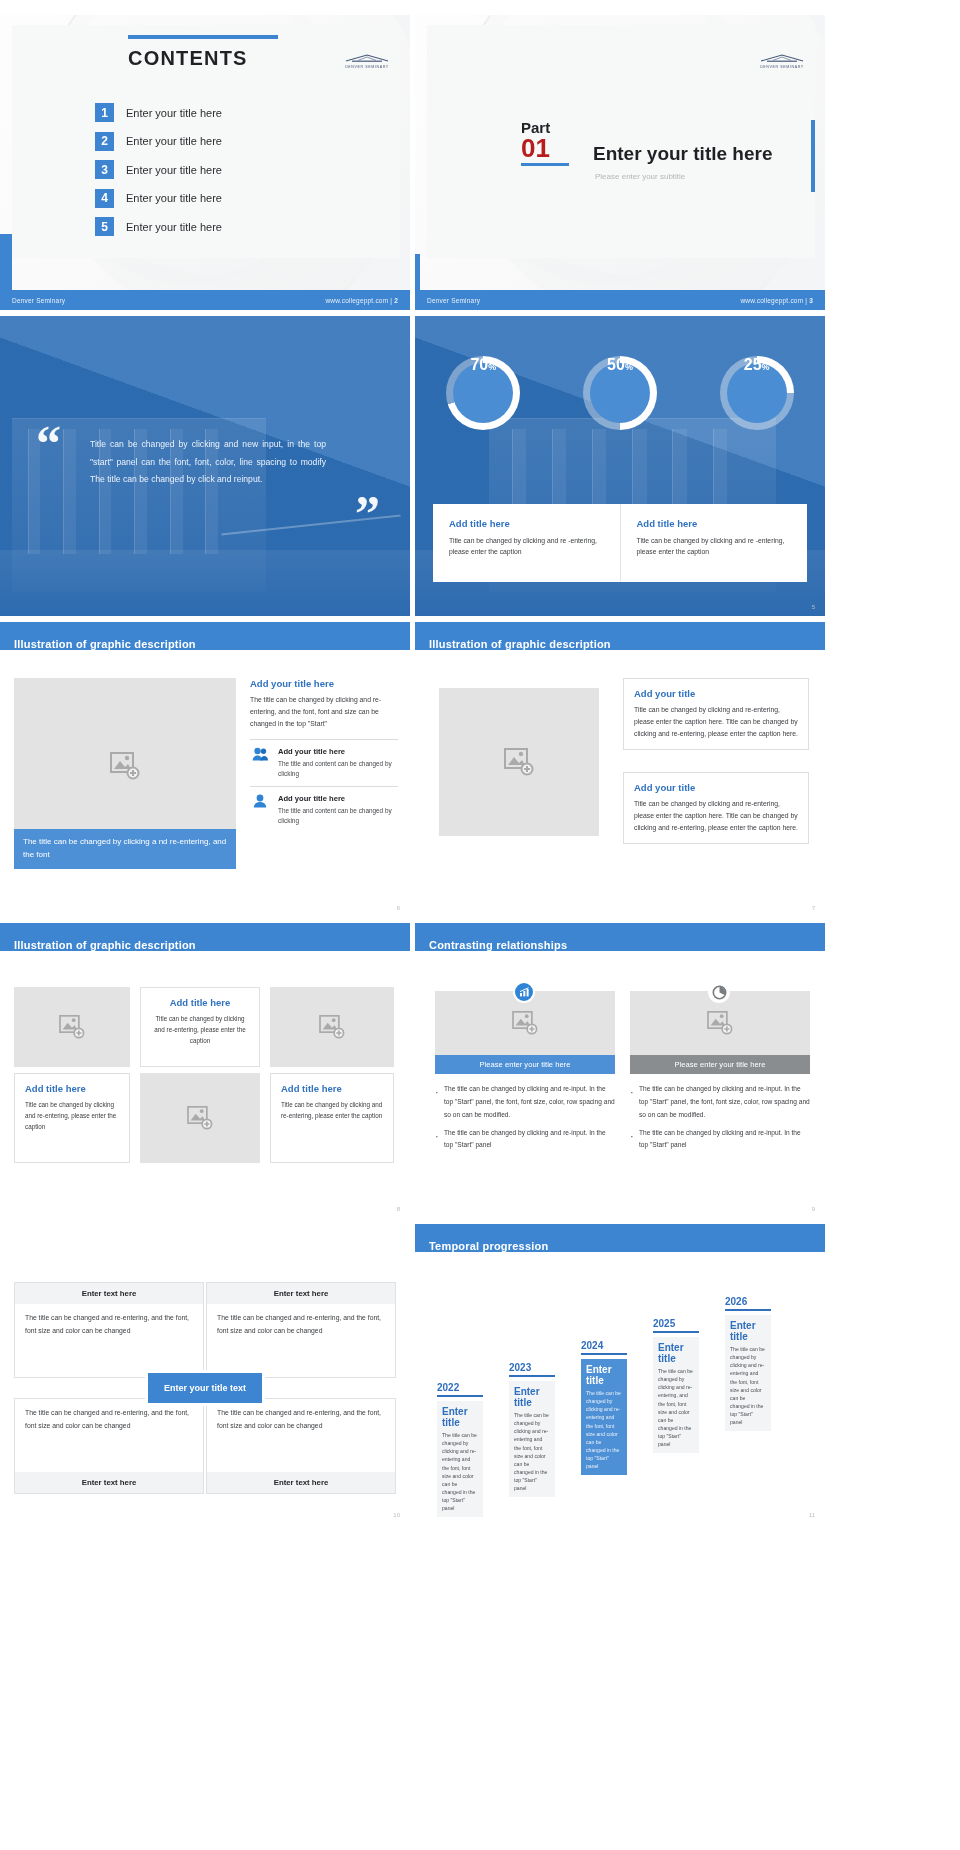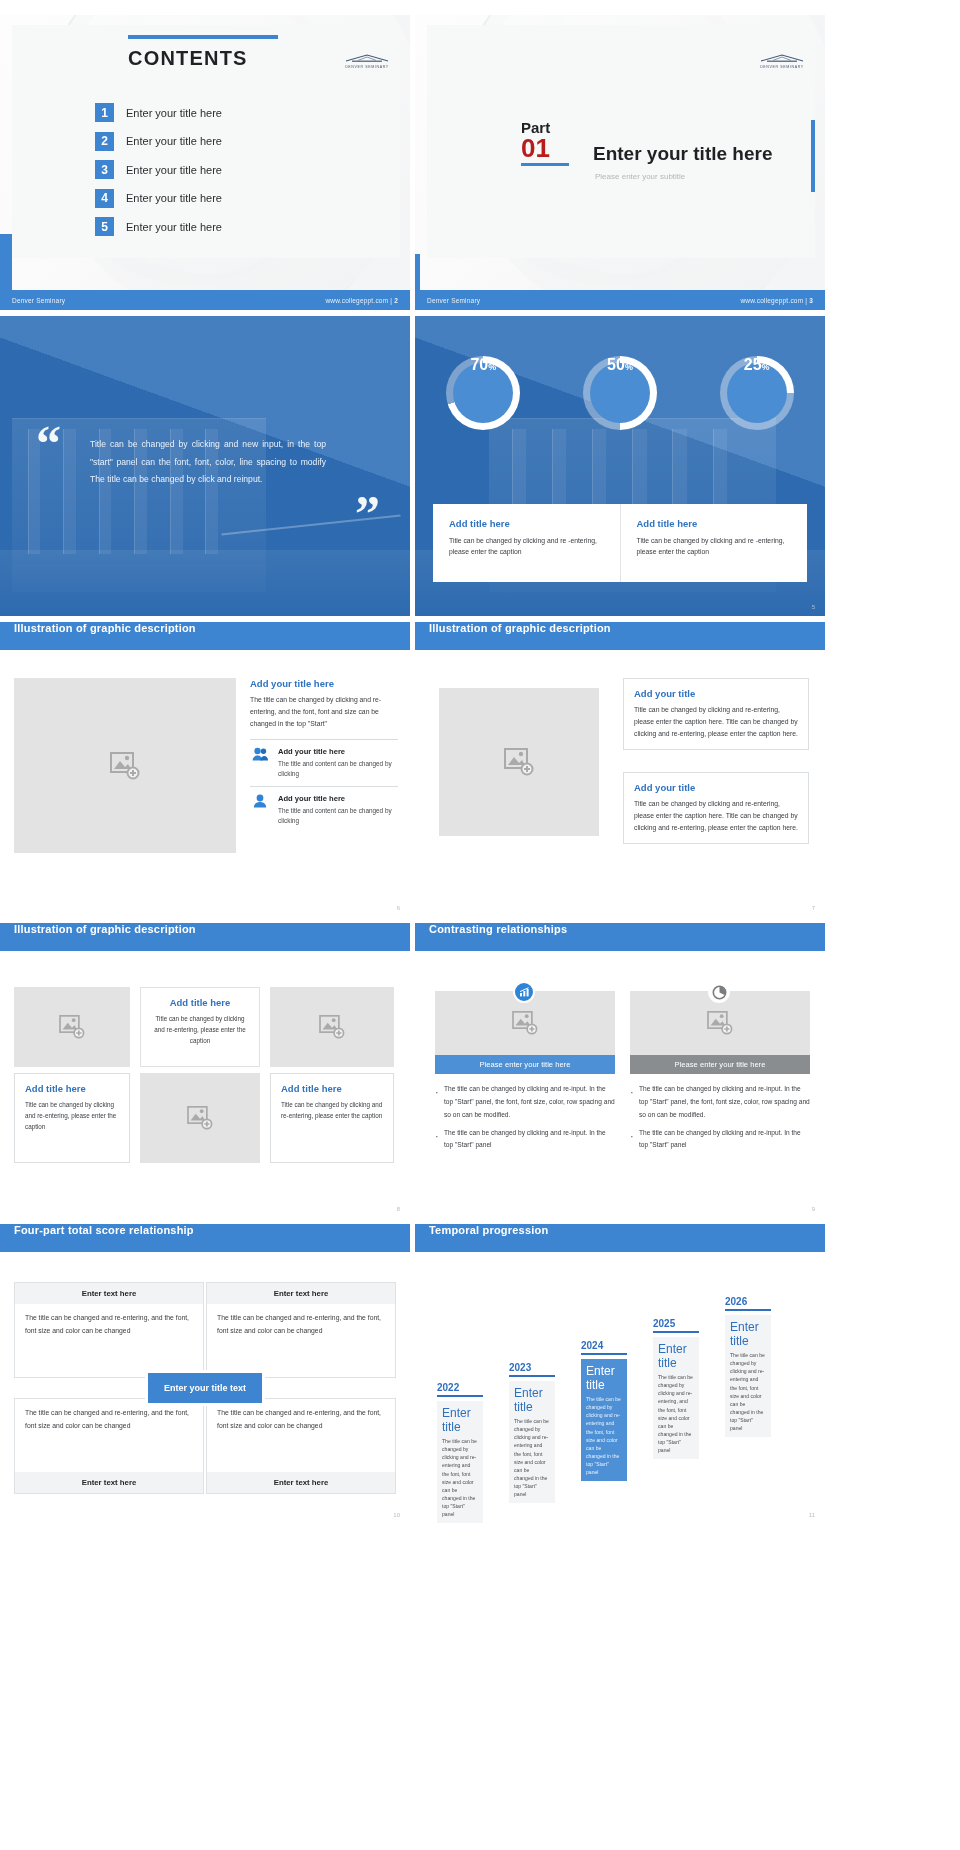--- a/index.html
+++ b/index.html
@@ -93,21 +93,21 @@
   .cardrow { position:absolute; left:18px; right:18px; bottom:34px; height:78px; background:#fff;
       display:flex; }
   .cardrow .c { flex:1; padding:14px 14px 0 16px; }
   .cardrow .c + .c { border-left:1px solid #e3e6e9; }
   .cardrow h4 { color:#2f72bf; font-size:9.5px; font-weight:bold; margin-bottom:6px; }
   .cardrow p { color:#3a3c40; font-size:6.8px; line-height:1.65; }
   .pgnum-out { position:absolute; right:10px; bottom:6px; font-size:6px; color:#b9bcc0; }
 
   
   .hdr { position:absolute; left:0; right:0; top:0; height:28px; background:#3d85d0; display:flex;
-      align-items:flex-start; padding-left:14px; }
+      align-items:flex-end; padding-left:14px; }
   .hdr span { color:#fff; font-size:11px; font-weight:bold; letter-spacing:.2px; }
   .body-w { position:absolute; left:0; right:0; top:28px; bottom:0; background:#fff; }
 
   .ph { background:#e3e3e3; display:flex; align-items:center; justify-content:center; }
   .ph svg { opacity:.55; }
 
   .bluecap { position:absolute; background:#4d90d6; color:#fff; font-size:8px; line-height:1.6;
      padding:7px 9px; }
 
   .bluetitle { color:#2f72bf; font-size:9.5px; font-weight:bold; }
@@ -138,21 +138,21 @@
   .s10center { position:absolute; left:50%; top:50%; transform:translate(-50%,-50%);
       background:#3d85d0; color:#fff; font-size:9px; font-weight:bold; padding:10px 16px;
       white-space:nowrap; box-shadow:0 0 0 3px #fff; }
 
   
   .tlCard { position:absolute; width:46px; }
   .tlYear { font-size:10px; font-weight:bold; color:#2f6fbe; margin-bottom:2px; }
   .tlRule { height:2px; background:#2f6fbe; margin-bottom:4px; }
   .tlBox { background:#f2f4f6; padding:5px 5px; }
   .tlBox.blue { background:#4d90d6; }
-  .tlBox h6 { font-size:12px; font-weight:normal; color:#2f6fbe; margin-bottom:3px; }
+  .tlBox h6 { font-size:10px; font-weight:bold; color:#2f6fbe; margin-bottom:3px; }
   .tlBox.blue h6 { color:#fff; }
   .tlBox p { font-size:5.1px; line-height:1.6; color:#4a4d51; }
   .tlBox.blue p { color:#eaf2fb; }
 </style>
 </head>
 <body>
 
 <div class="grid">
 
   <div class="slide">
@@ -320,20 +320,21 @@
       <div class="body-w">
         <div class="ph" style="position:absolute;left:14px;top:28px;width:222px;height:175px;">
           <svg width="30" height="28" viewBox="0 0 30 28">
               <rect x="1" y="1" width="22" height="19" fill="none" stroke="#7d7d7d" stroke-width="2"></rect>
               <path d="M4 17 L10 9 L15 15 L18 12 L21 17 Z" fill="#7d7d7d"></path>
               <circle cx="17" cy="6" r="2.2" fill="#7d7d7d"></circle>
               <circle cx="23" cy="21" r="5.5" fill="#fff" stroke="#7d7d7d" stroke-width="2"></circle>
               <path d="M23 18 v6 M20 21 h6" stroke="#7d7d7d" stroke-width="2"></path>
             </svg>
         </div>
+        <div class="bluecap" style="left:14px;bottom:48px;width:222px;">The title can be changed by clicking a nd re-entering, and the font</div>
 
         <div style="position:absolute;left:250px;top:28px;width:148px;">
           <div class="bluetitle">Add your title here</div>
           <p class="smalltxt" style="margin-top:5px">The title can be changed by clicking and re-entering, and the font, font and size can be changed in the top "Start"</p>
           <div class="divline" style="margin:9px 0 0"></div>
 
           <div class="icoRow">
             <div class="ic">
               <svg width="17" height="14" viewBox="0 0 17 14">
                   <circle cx="5.5" cy="4" r="3.2" fill="#2f84d6"></circle>
@@ -502,23 +503,20 @@
             </svg>
         </div>
 
         <div class="pgnum-out">9</div>
       </div>
     </div>
   </div>
 
   <div class="slide h300">
     <div class="canvas">
-      <div class="hdr">
-        <span>Four-part total score relationship</span>
-      </div>
       <div class="body-w">
         <div style="position:absolute;left:14px;top:30px;right:14px;bottom:30px;">
 
           <div class="s10box" style="position:absolute;left:0;top:0;width:190px;height:96px;">
             <div class="s10head">Enter text here</div>
             <div class="s10body">The title can be changed and re-entering, and the font, font size and color can be changed</div>
           </div>
           <div class="s10box" style="position:absolute;right:0;top:0;width:190px;height:96px;">
             <div class="s10head">Enter text here</div>
             <div class="s10body">The title can be changed and re-entering, and the font, font size and color can be changed</div>

